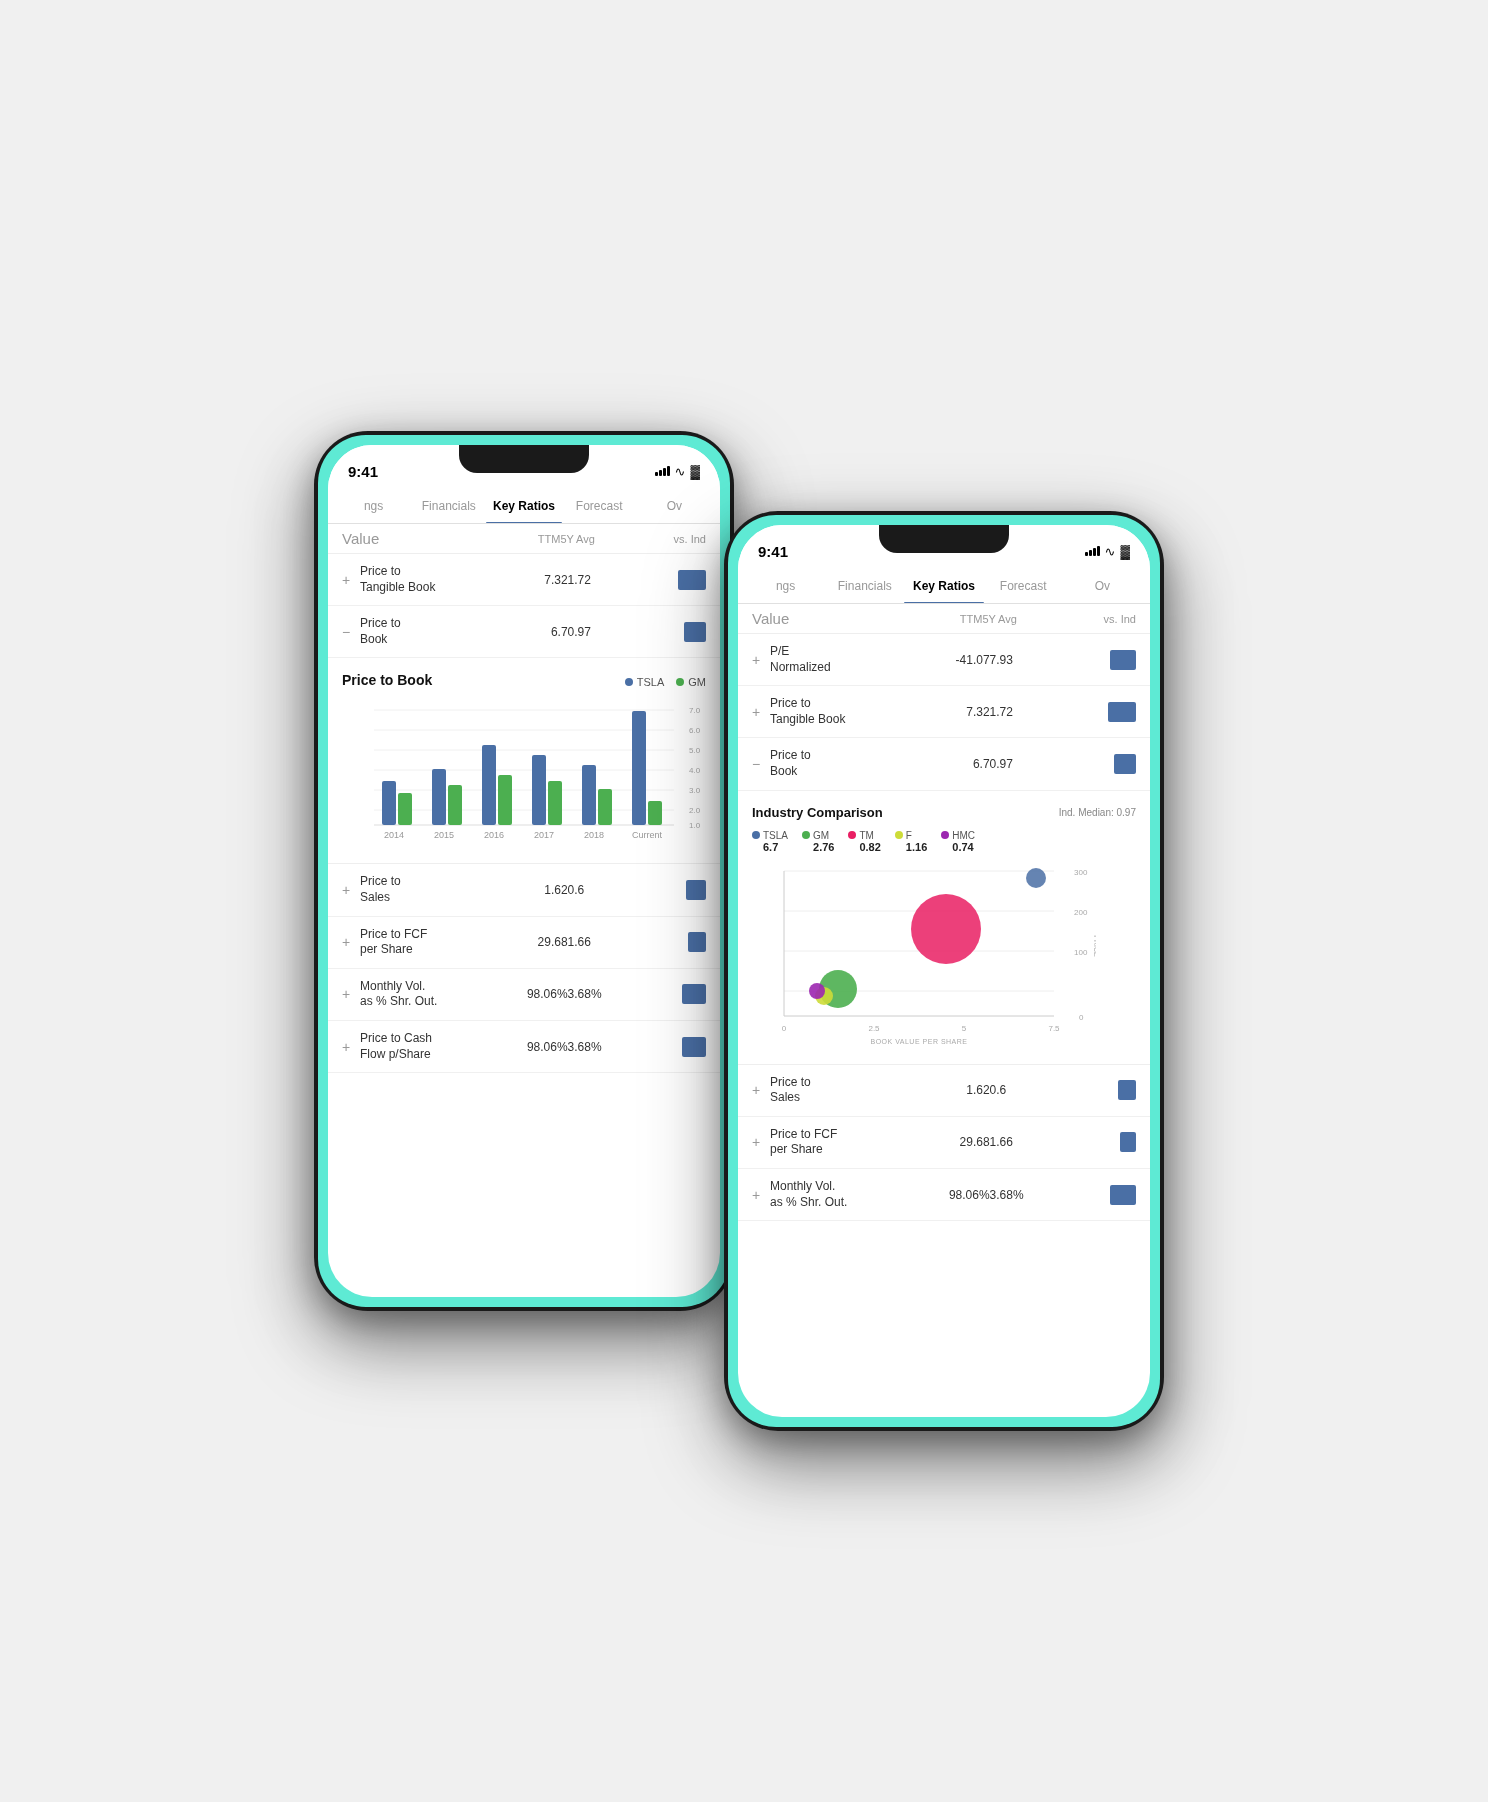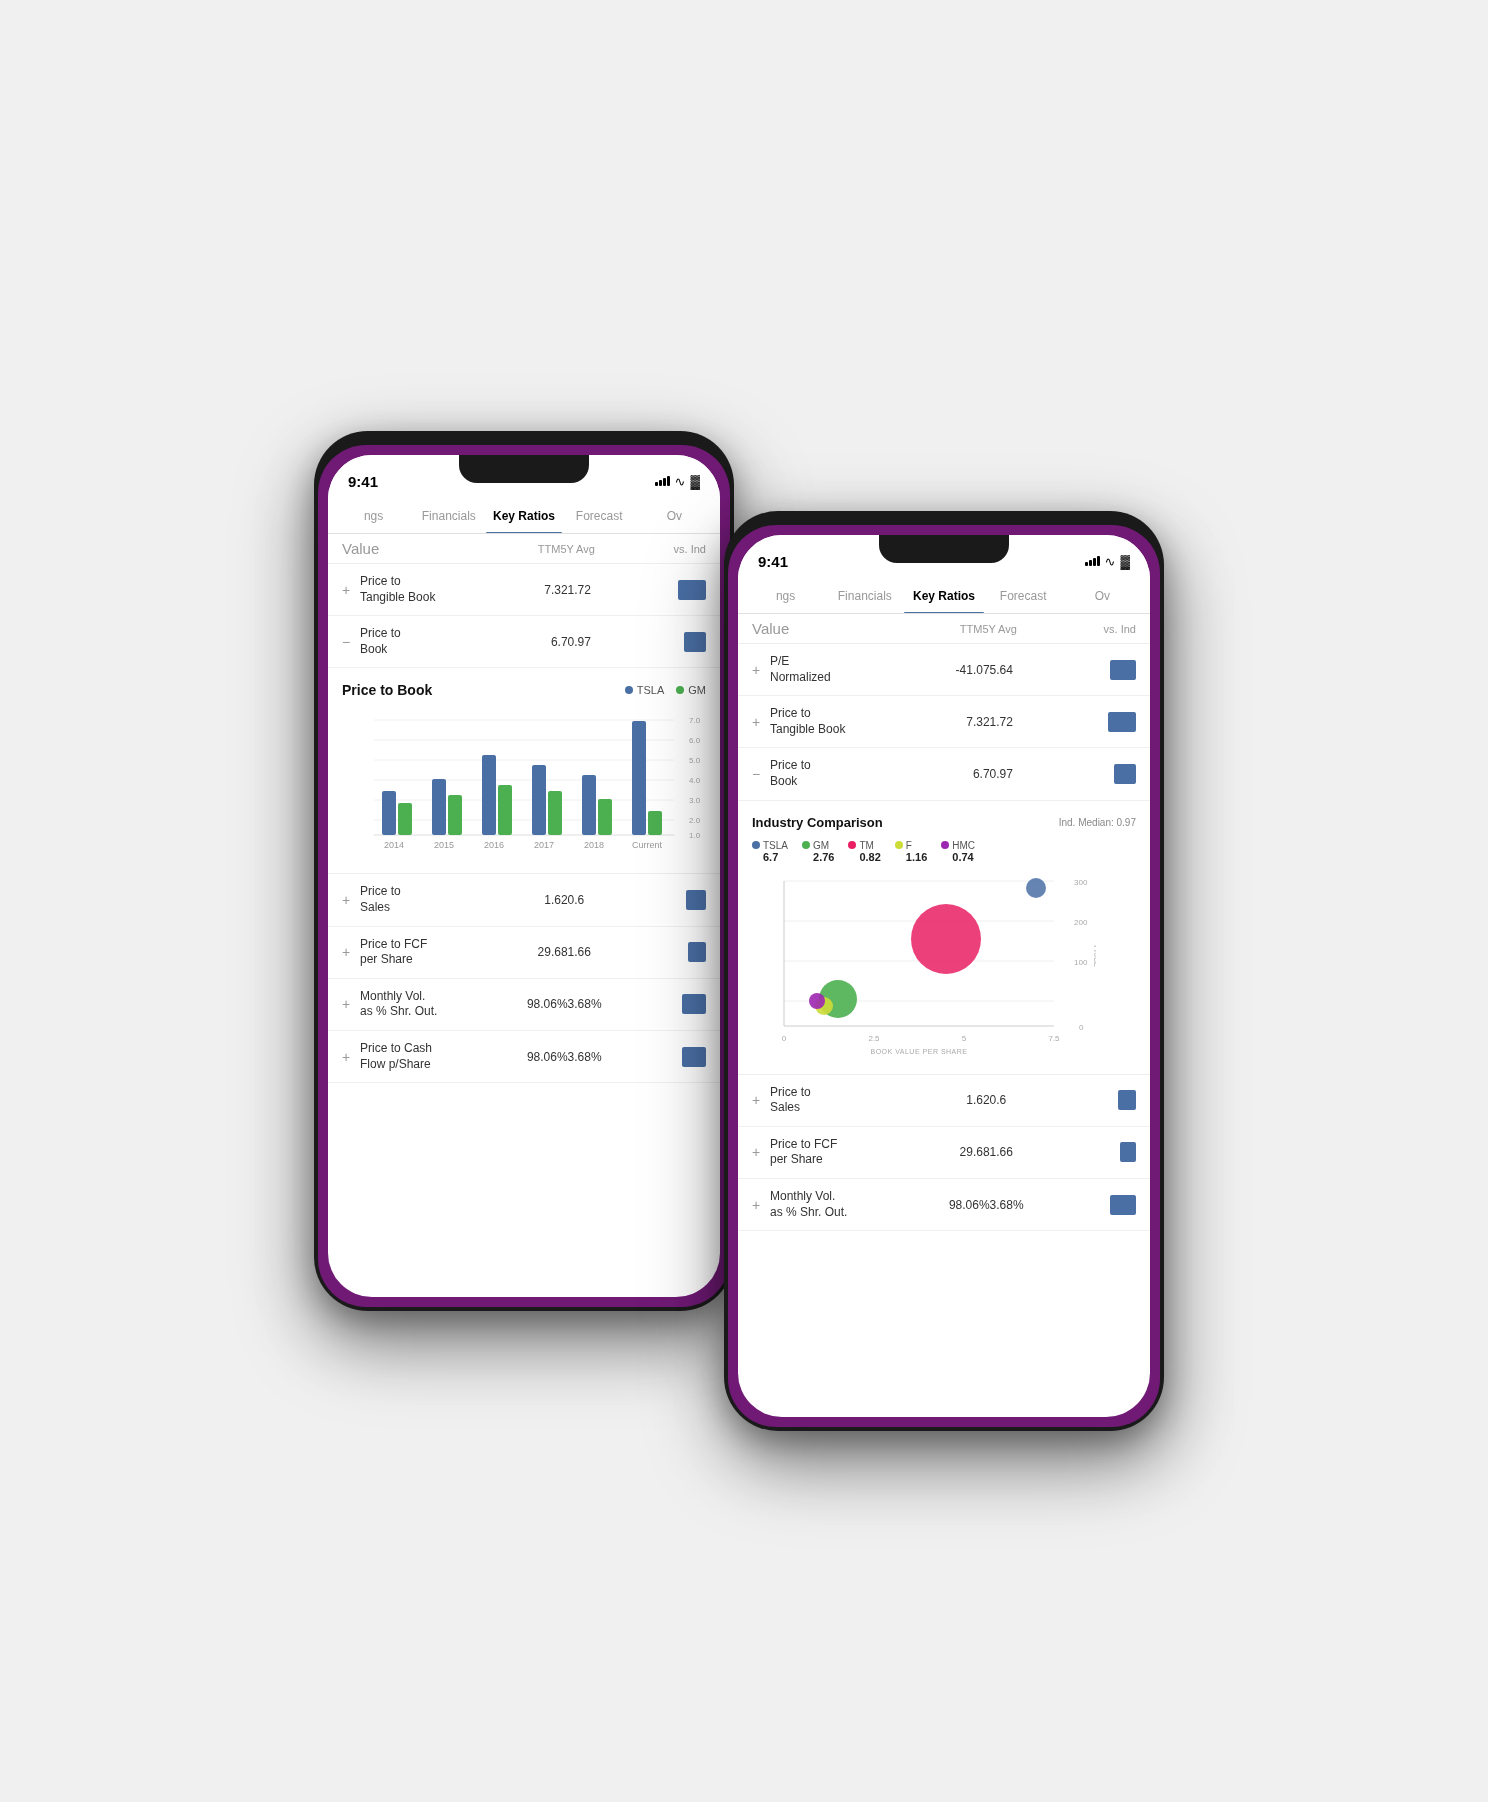--- a/index.html
+++ b/index.html
@@ -25,23 +25,22 @@
     .phone {
       position: absolute;
       border-radius: 54px;
       background: #1a1a1a;
       box-shadow: 0 30px 80px rgba(0,0,0,0.4), 0 10px 30px rgba(0,0,0,0.3);
     }
 
     .phone-inner {
       position: absolute;
       border-radius: 48px;
-      background: #701a75;
+      background: #5eead4;
       overflow: hidden;
-      margin-top: 10px;
     }
 
     .phone-screen {
       position: absolute;
       background: #fff;
       border-radius: 38px;
       overflow: hidden;
     }
 
     
@@ -238,21 +237,21 @@
       border-radius: 2px;
     }
 
     
     .chart-section {
       padding: 14px;
       border-bottom: 1px solid #eee;
     }
     .chart-header {
       display: flex;
-      align-items: center;
+      align-items: flex-end;
       justify-content: space-between;
       margin-bottom: 12px;
       gap: 40px;
     }
     .chart-title {
       font-size: 14px;
       font-weight: 600;
       color: #111;
     }
     .chart-legend {
@@ -552,21 +551,21 @@
             <div class="col-value">Value</div>
             <div class="col-ttm">TTM</div>
             <div class="col-avg">5Y Avg</div>
             <div class="col-ind">vs. Ind</div>
           </div>
 
           <div class="ratio-row">
             <span class="row-plus">+</span>
             <div class="row-name">P/E<br>Normalized</div>
             <div class="row-ttm">-41.07</div>
-            <div class="row-avg">5.64</div>
+            <div class="row-avg">7.93</div>
             <div class="row-bar">
               <div class="bar-rect" style="width:26px;"></div>
             </div>
           </div>
 
           <div class="ratio-row">
             <span class="row-plus">+</span>
             <div class="row-name">Price to<br>Tangible Book</div>
             <div class="row-ttm">7.32</div>
             <div class="row-avg">1.72</div>

